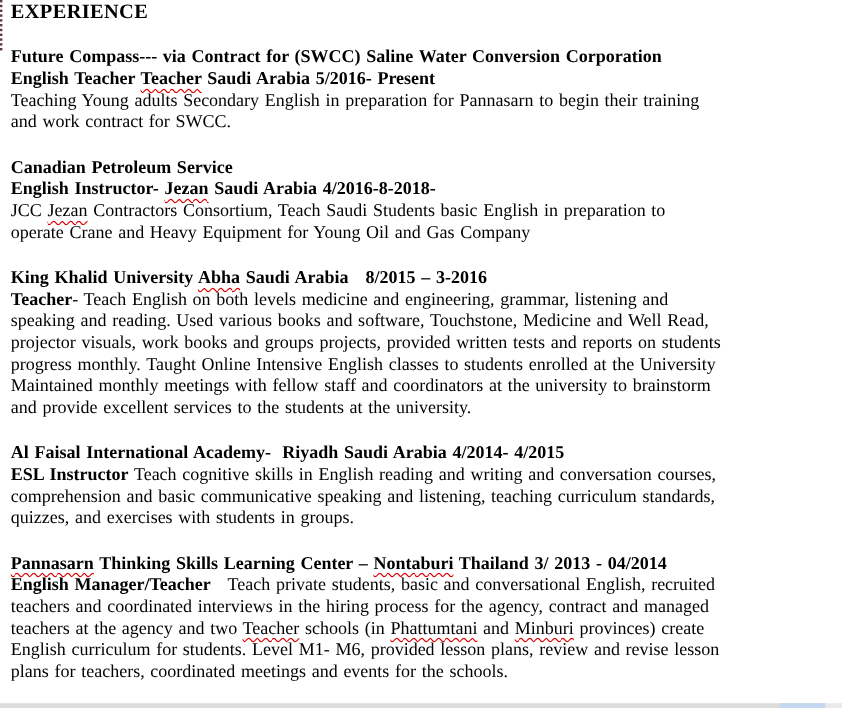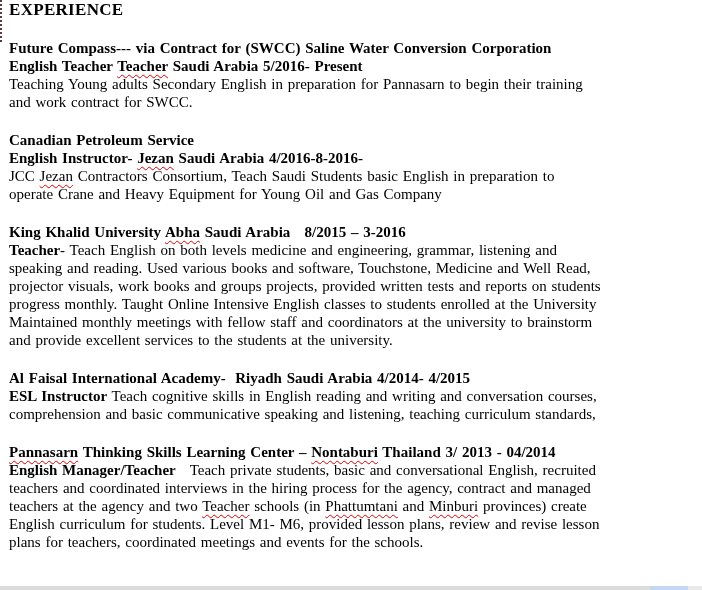--- a/index.html
+++ b/index.html
@@ -93,37 +93,38 @@
 
     <div>
         <div class="section">
           <div class="line"><span class="b ">Future Compass--- via Contract for (SWCC) Saline Water Conversion Corporation</span></div>
           <div class="line"><span class="b ">English Teacher </span><span class="b spell">Teacher</span><span class="b "> Saudi Arabia 5/2016- Present</span></div>
           <div class="line"><span class="">Teaching Young adults Secondary English in preparation for Pannasarn to begin their training</span></div>
           <div class="line"><span class="">and work contract for SWCC.</span></div>
         </div>
         <div class="section">
           <div class="line"><span class="b ">Canadian Petroleum Service</span></div>
-          <div class="line"><span class="b ">English Instructor- </span><span class="b spell">Jezan</span><span class="b "> Saudi Arabia 4/2016-8-2016-</span></div>
+          <div class="line"><span class="b ">English Instructor- </span><span class="b spell">Jezan</span><span class="b "> Saudi Arabia 4/2016-8-2018-</span></div>
           <div class="line"><span class="">JCC </span><span class="spell">Jezan</span><span class=""> Contractors Consortium, Teach Saudi Students basic English in preparation to</span></div>
           <div class="line"><span class="">operate Crane and Heavy Equipment for Young Oil and Gas Company</span></div>
         </div>
         <div class="section">
           <div class="line"><span class="b ">King Khalid University </span><span class="b spell">Abha</span><span class="b "> Saudi Arabia   8/2015 – 3-2016</span></div>
           <div class="line"><span class="b ">Teacher</span><span class="">- Teach English on both levels medicine and engineering, grammar, listening and</span></div>
           <div class="line"><span class="">speaking and reading. Used various books and software, Touchstone, Medicine and Well Read,</span></div>
           <div class="line"><span class="">projector visuals, work books and groups projects, provided written tests and reports on students</span></div>
           <div class="line"><span class="">progress monthly. Taught Online Intensive English classes to students enrolled at the University</span></div>
           <div class="line"><span class="">Maintained monthly meetings with fellow staff and coordinators at the university to brainstorm</span></div>
           <div class="line"><span class="">and provide excellent services to the students at the university.</span></div>
         </div>
         <div class="section">
           <div class="line"><span class="b ">Al Faisal International Academy-  Riyadh Saudi Arabia 4/2014- 4/2015</span></div>
           <div class="line"><span class="b ">ESL Instructor</span><span class=""> Teach cognitive skills in English reading and writing and conversation courses,</span></div>
           <div class="line"><span class="">comprehension and basic communicative speaking and listening, teaching curriculum standards,</span></div>
+          <div class="line"><span class="">quizzes, and exercises with students in groups.</span></div>
         </div>
         <div class="section">
           <div class="line"><span class="b spell">Pannasarn</span><span class="b "> Thinking Skills Learning Center – </span><span class="b spell">Nontaburi</span><span class="b "> Thailand 3/ 2013 - 04/2014</span></div>
           <div class="line"><span class="b ">English Manager/Teacher</span><span class="">   Teach private students, basic and conversational English, recruited</span></div>
           <div class="line"><span class="">teachers and coordinated interviews in the hiring process for the agency, contract and managed</span></div>
           <div class="line"><span class="">teachers at the agency and two </span><span class="spell">Teacher</span><span class=""> schools (in </span><span class="spell">Phattumtani</span><span class=""> and </span><span class="spell">Minburi</span><span class=""> provinces) create</span></div>
           <div class="line"><span class="">English curriculum for students. Level M1- M6, provided lesson plans, review and revise lesson</span></div>
           <div class="line"><span class="">plans for teachers, coordinated meetings and events for the schools.</span></div>
         </div>
       </div>

